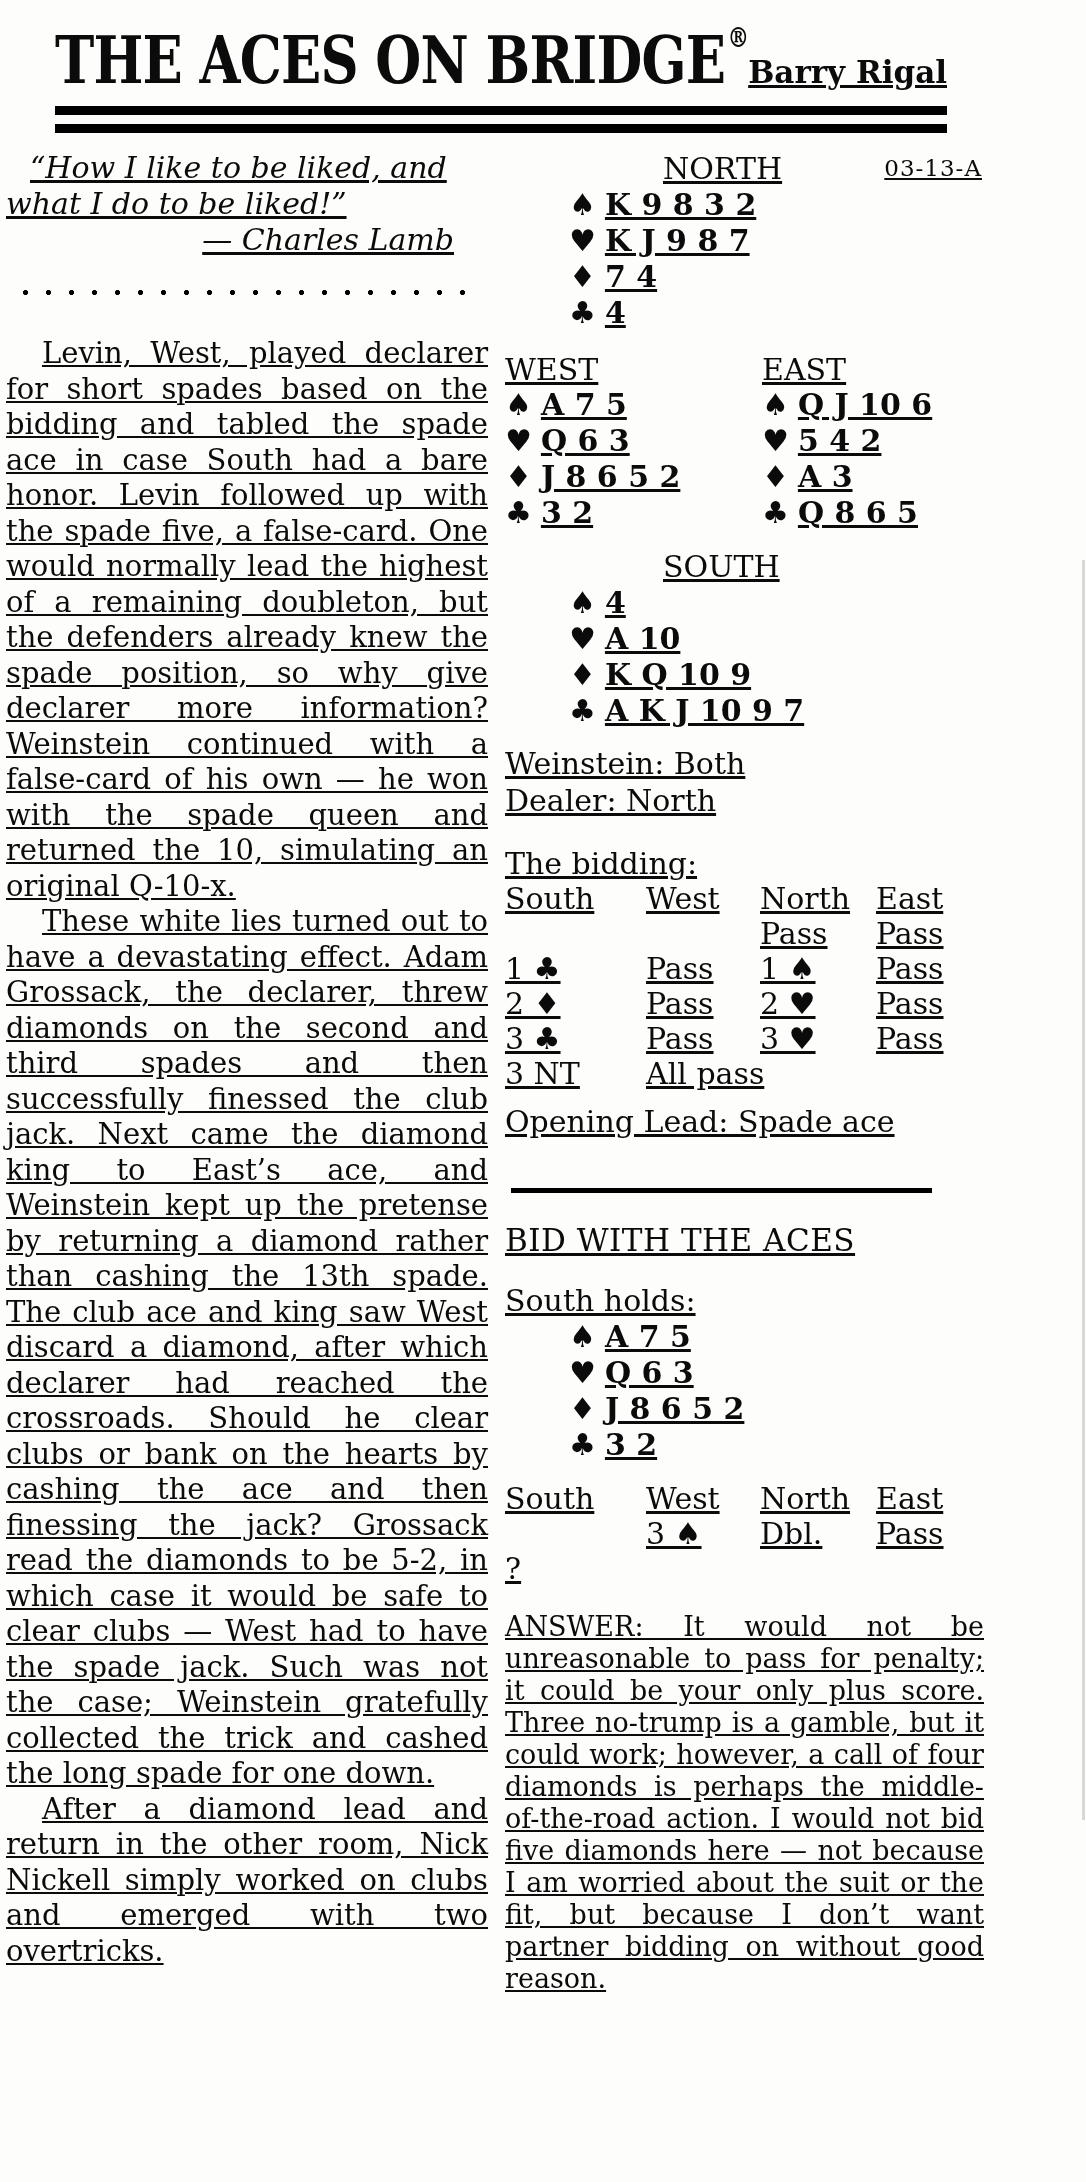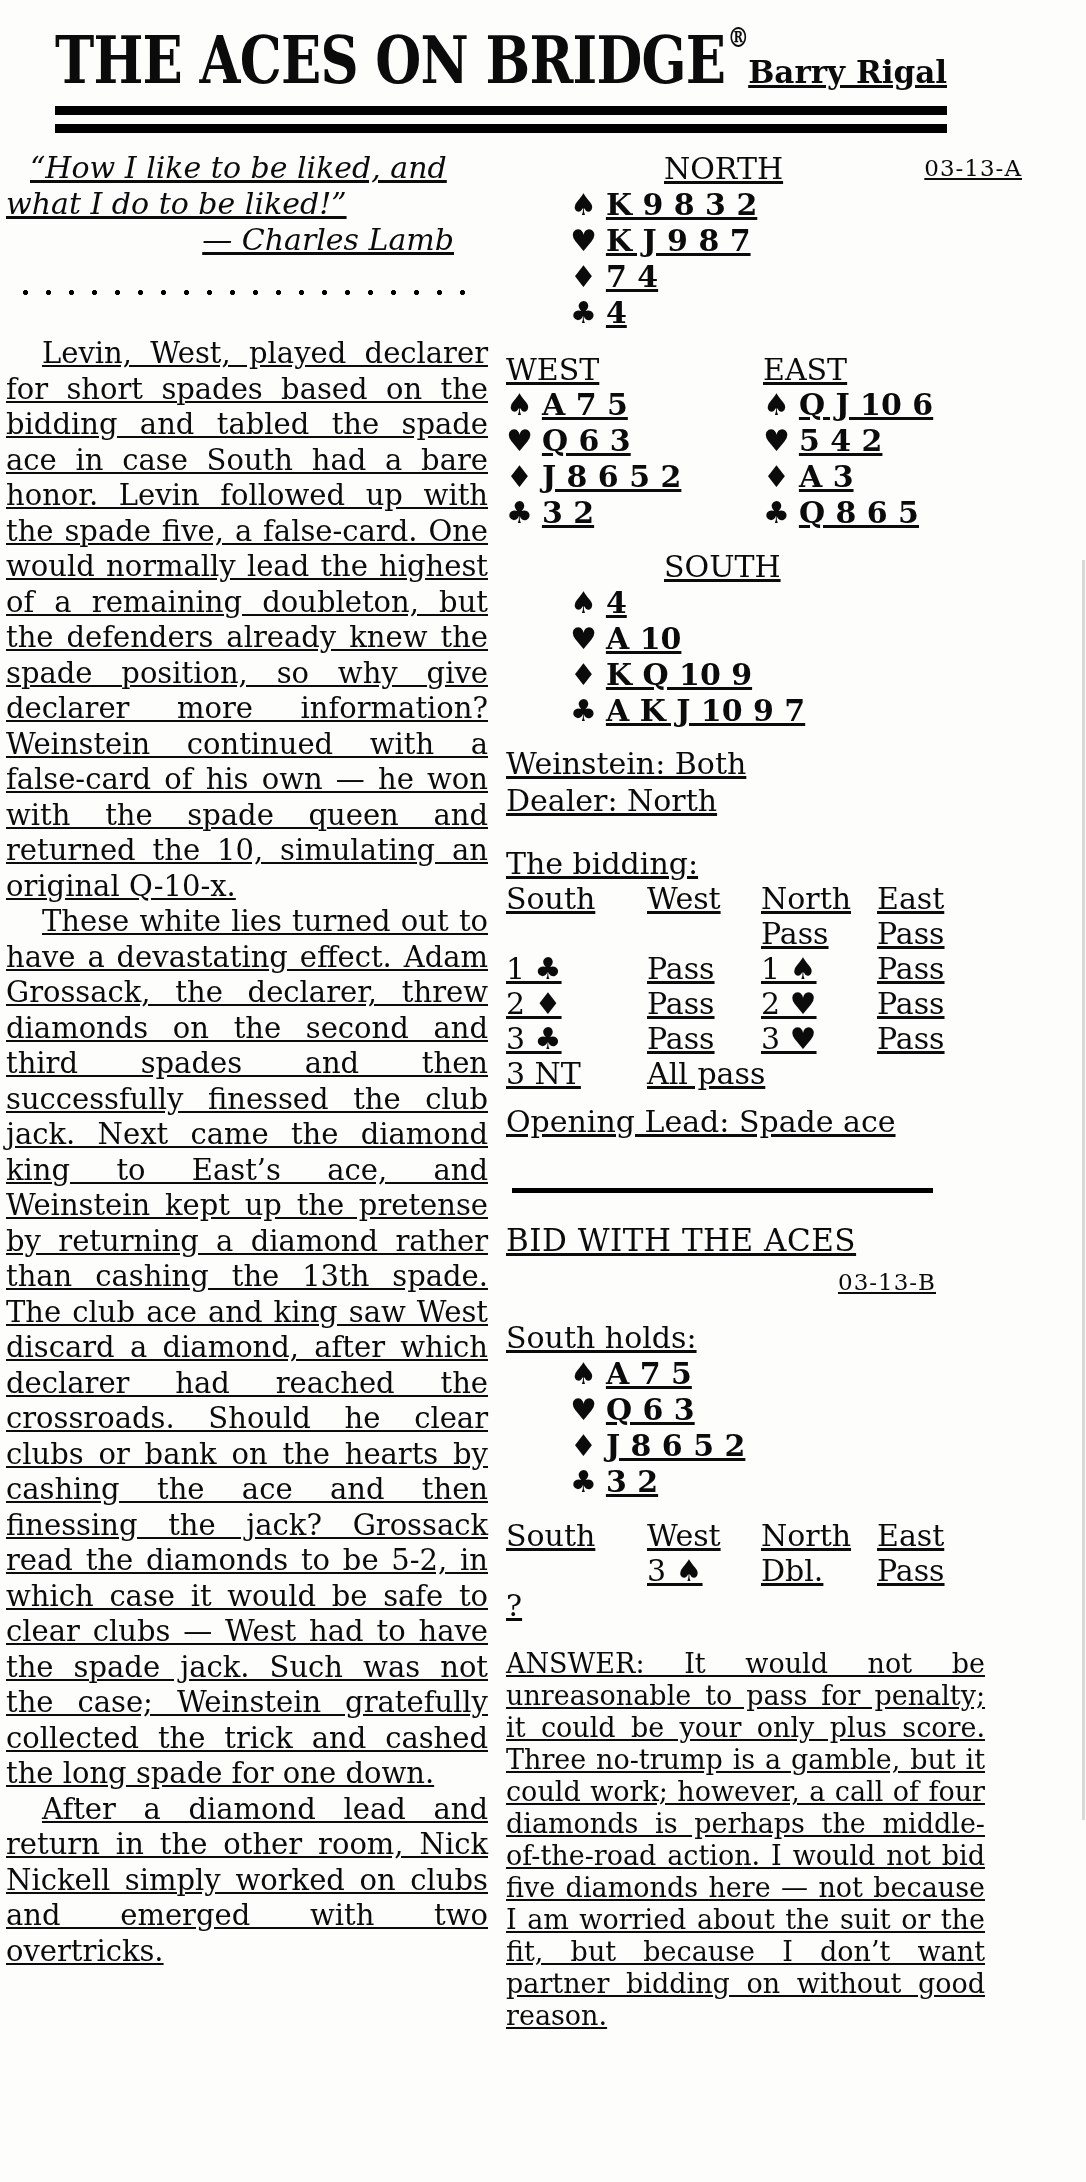--- a/index.html
+++ b/index.html
@@ -21,41 +21,41 @@
     white-space:nowrap;transform:scaleX(0.80);transform-origin:left bottom;
     letter-spacing:-1px;
   }
   .reg{font-size:27px;position:relative;top:-36px;margin-left:3px;font-weight:700;}
   .byline{margin-left:auto;font-size:31px;font-weight:700;white-space:nowrap;padding-bottom:5px;}
   .rules{margin-top:11px;}
   .rule{height:9px;background:#000;}
   .rule + .rule{margin-top:9px;}
 
   
-  .content{display:flex;margin-top:17px;justify-content:space-between;}
+  .content{display:flex;margin-top:17px;}
   .col-left{width:482px;flex:0 0 482px;}
   .col-right{width:580px;flex:0 0 580px;margin-left:17px;}
 
   
   .quote{font-style:italic;font-size:30px;line-height:36px;}
   .quote-line1{text-indent:24px;}
   .quote-attr{text-align:right;padding-right:34px;}
   .dotted{
     margin:31px 0 0 8px;height:7px;width:462px;
     background-image:radial-gradient(circle,#000 2.2px,transparent 2.9px);
     background-size:23px 7px;background-position:0 50%;background-repeat:repeat-x;
   }
   .article{margin-top:40px;}
   .para{font-size:29px;line-height:35.5px;text-align:justify;text-indent:36px;margin:0;}
 
   
   .deal-header{display:flex;font-size:30px;line-height:37px;}
   .seat-label{white-space:nowrap;}
   .deal-header .seat-label{margin-left:158px;}
-  .deal-id{margin-left:auto;margin-right:64px;font-size:23px;letter-spacing:1px;align-self:center;}
+  .deal-id{margin-left:auto;margin-right:103px;font-size:23px;letter-spacing:1px;align-self:center;}
   .hand{font-weight:700;font-size:30px;line-height:36px;}
   .hand-row{white-space:nowrap;}
   .suit-sym{display:inline-block;margin-right:9px;}
   .north-hand,.south-hand,.bw-hand{margin-left:64px;}
   .pair-row{display:flex;margin-top:21px;font-size:30px;}
   .west-block{width:257px;flex:0 0 257px;}
   .south-block{margin-top:17px;}
   .south-block .seat-label{margin-left:158px;font-size:30px;line-height:37px;}
   .info{margin-top:16px;font-size:30px;line-height:37px;}
 
@@ -200,21 +200,20 @@
               <span class="bid-cell"></span>
               <span class="bid-cell"></span>
             </div>
           </div>
       </div>
       <div class="opening-lead">Opening Lead: Spade ace</div>
 
       <div class="section-rule"></div>
 
       <div class="bid-aces-heading">BID WITH THE ACES</div>
-      <div class="bid-aces-id">03-13-B</div>
 
       <div class="south-holds">South holds:</div>
       <div class="hand bw-hand">
           <div class="hand-row"><span class="suit-sym">♠</span><span class="hand-cards">A 7 5</span></div>
           <div class="hand-row"><span class="suit-sym">♥</span><span class="hand-cards">Q 6 3</span></div>
           <div class="hand-row"><span class="suit-sym">♦</span><span class="hand-cards">J 8 6 5 2</span></div>
           <div class="hand-row"><span class="suit-sym">♣</span><span class="hand-cards">3 2</span></div>
         </div>
 
       <div class="bid-table bw-table">

